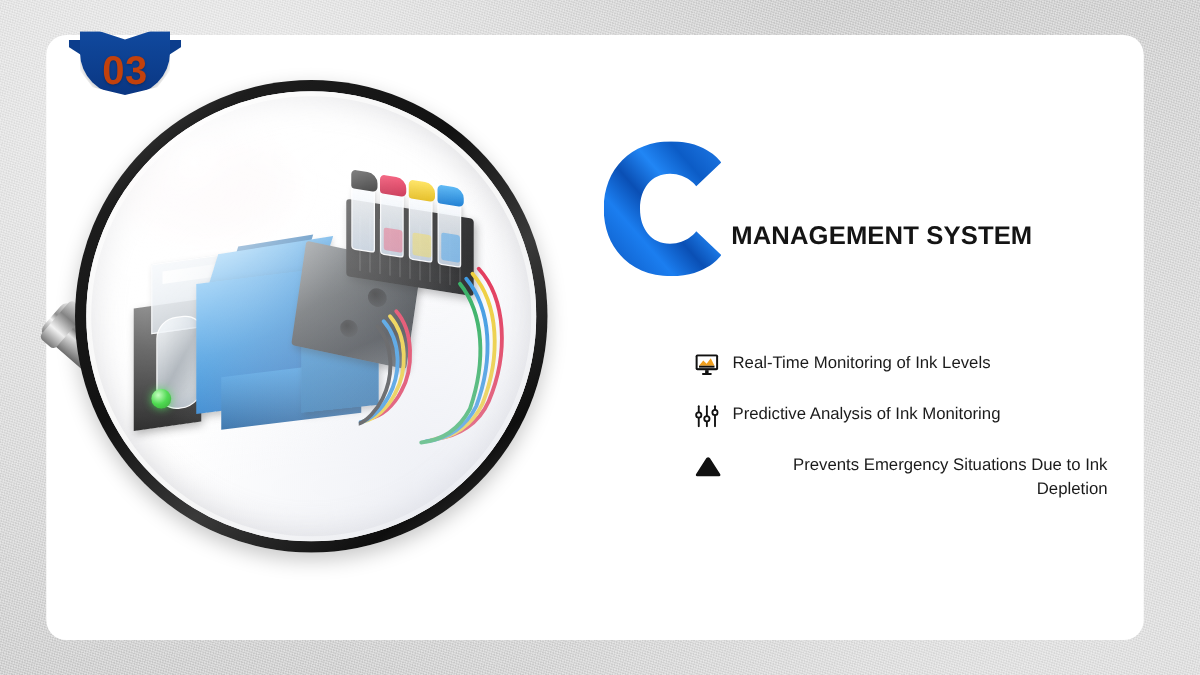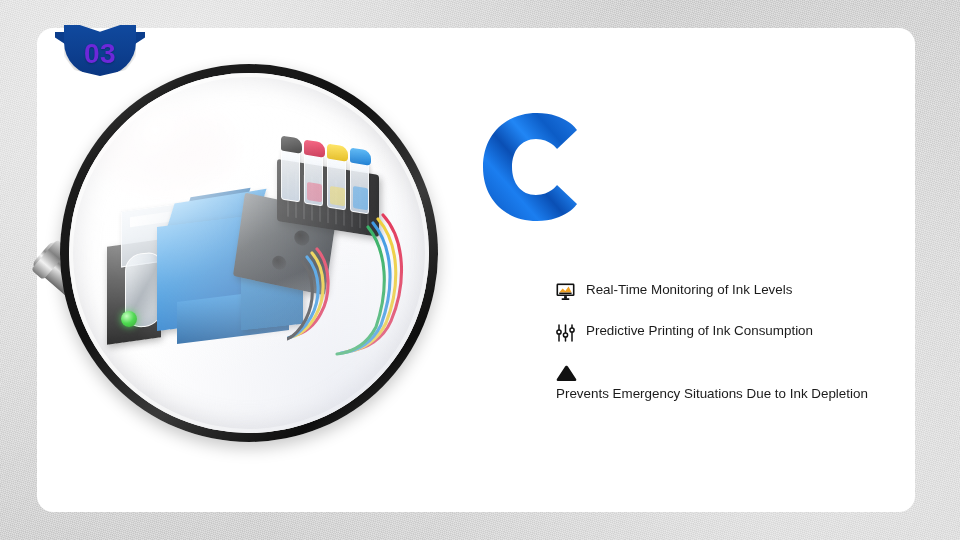--- a/index.html
+++ b/index.html
@@ -35,21 +35,21 @@
   .badge-flapR{ right:-9px; clip-path:polygon(0 0,100% 0,100% 40%,0 100%); }
   .badge-body{
     position:absolute; left:0; top:13px; width:72px; height:51px;
     background:linear-gradient(180deg,#10499e 0%,#0d3f8f 55%,#0a3682 100%);
     border-radius:0 0 34px 34px;
     clip-path:polygon(0 0, 22% 0, 50% 13%, 78% 0, 100% 0, 100% 62%, 86% 88%, 50% 100%, 14% 88%, 0 62%);
     box-shadow:0 2px 4px rgba(0,0,0,.22);
   }
   .badge-num{
     position:absolute; left:0; top:26px; width:72px; text-align:center;
-    font-size:28px; font-weight:bold; color:#6d28d9; letter-spacing:.5px;
+    font-size:32px; font-weight:bold; color:#c2410c; letter-spacing:.5px;
     text-shadow:0 1px 2px rgba(0,0,0,.25);
   }
 
   
   .mag{ position:absolute; left:60px; top:64px; width:378px; height:378px; z-index:20; }
   .mag-handle{
     position:absolute; left:-52px; top:262px; width:138px; height:34px;
     transform:rotate(41deg); transform-origin:100% 50%;
     background:linear-gradient(180deg,#f4f4f4 0%,#cfcfcf 16%,#8e8e8e 42%,#f6f6f6 58%,#b4b4b4 78%,#6d6d6d 100%);
     border-radius:7px; z-index:1;
@@ -198,21 +198,21 @@
 
   .list{ position:absolute; left:556px; top:280px; width:330px; z-index:30;text-align:right; }
   .li{ display:flex; align-items:flex-start; margin-bottom:19px; }
   .li-ico{
     width:30px; min-width:30px; height:22px; display:flex;
     align-items:center; justify-content:flex-start; padding-top:1px;
   }
   .li-txt{
     font-size:13.4px; line-height:1.38; color:#1b1b1b; padding-top:1px;
   }
-  .li3{ margin-bottom:17px;flex-direction:column; }
+  .li3{ margin-bottom:17px; }
 </style>
 </head>
 <body>
 
 <div class="card"></div>
 
 <div class="badge">
   <div class="badge-flapL"></div>
   <div class="badge-flapR"></div>
   <div class="badge-body"></div>
@@ -288,20 +288,21 @@
                               C38,26 29,38 29,54 C29,70 38,82 53,82
                               C67,82 74,72 74,72 L94,91 C94,91 83,108 54,108
                               C22,108 0,86 0,54 C0,22 22,0 54,0 Z"></path>
       </mask>
     </defs>
     <rect width="94" height="108" fill="url(#cg)" mask="url(#cm)"></rect>
   </svg>
 </div>
 
 <div class="title">
+  <span>MANAGEMENT SYSTEM</span>
 </div>
 
 <div class="list">
 
   <div class="li">
     <div class="li-ico">
       <svg width="19" height="17" viewBox="0 0 19 17">
         <rect x="0.5" y="0.5" width="18" height="12.6" rx="1.4" fill="#111"></rect>
         <rect x="2.1" y="2.1" width="14.8" height="9.4" fill="#fff"></rect>
         <path d="M3.2,9.6 L6.6,5.4 L9.3,7.9 L12.6,3.6 L15.6,9.6 Z" fill="#f0a020"></path>
@@ -324,21 +325,21 @@
           <line x1="16" y1="1" x2="16" y2="4"></line>
             <line x1="16" y1="8" x2="16" y2="17"></line>
         </g>
         <g fill="#fff" stroke="#111" stroke-width="1.5">
           <circle cx="3" cy="8" r="2.1"></circle>
             <circle cx="9.5" cy="11" r="2.1"></circle>
             <circle cx="16" cy="6" r="2.1"></circle>
         </g>
       </svg>
     </div>
-    <div class="li-txt">Predictive Printing of Ink Consumption</div>
+    <div class="li-txt">Predictive Analysis of Ink Monitoring</div>
   </div>
 
   <div class="li li3">
     <div class="li-ico">
       <svg width="21" height="17" viewBox="0 0 21 17">
         <path d="M10.5,0.8 C11.3,0.8 11.9,1.4 12.4,2.2 L20.1,14.1
                  C20.6,15 20.3,15.9 19.3,15.9 L1.7,15.9
                  C0.7,15.9 0.4,15 0.9,14.1 L8.6,2.2 C9.1,1.4 9.7,0.8 10.5,0.8 Z" fill="#111"></path>
       </svg>
     </div>

